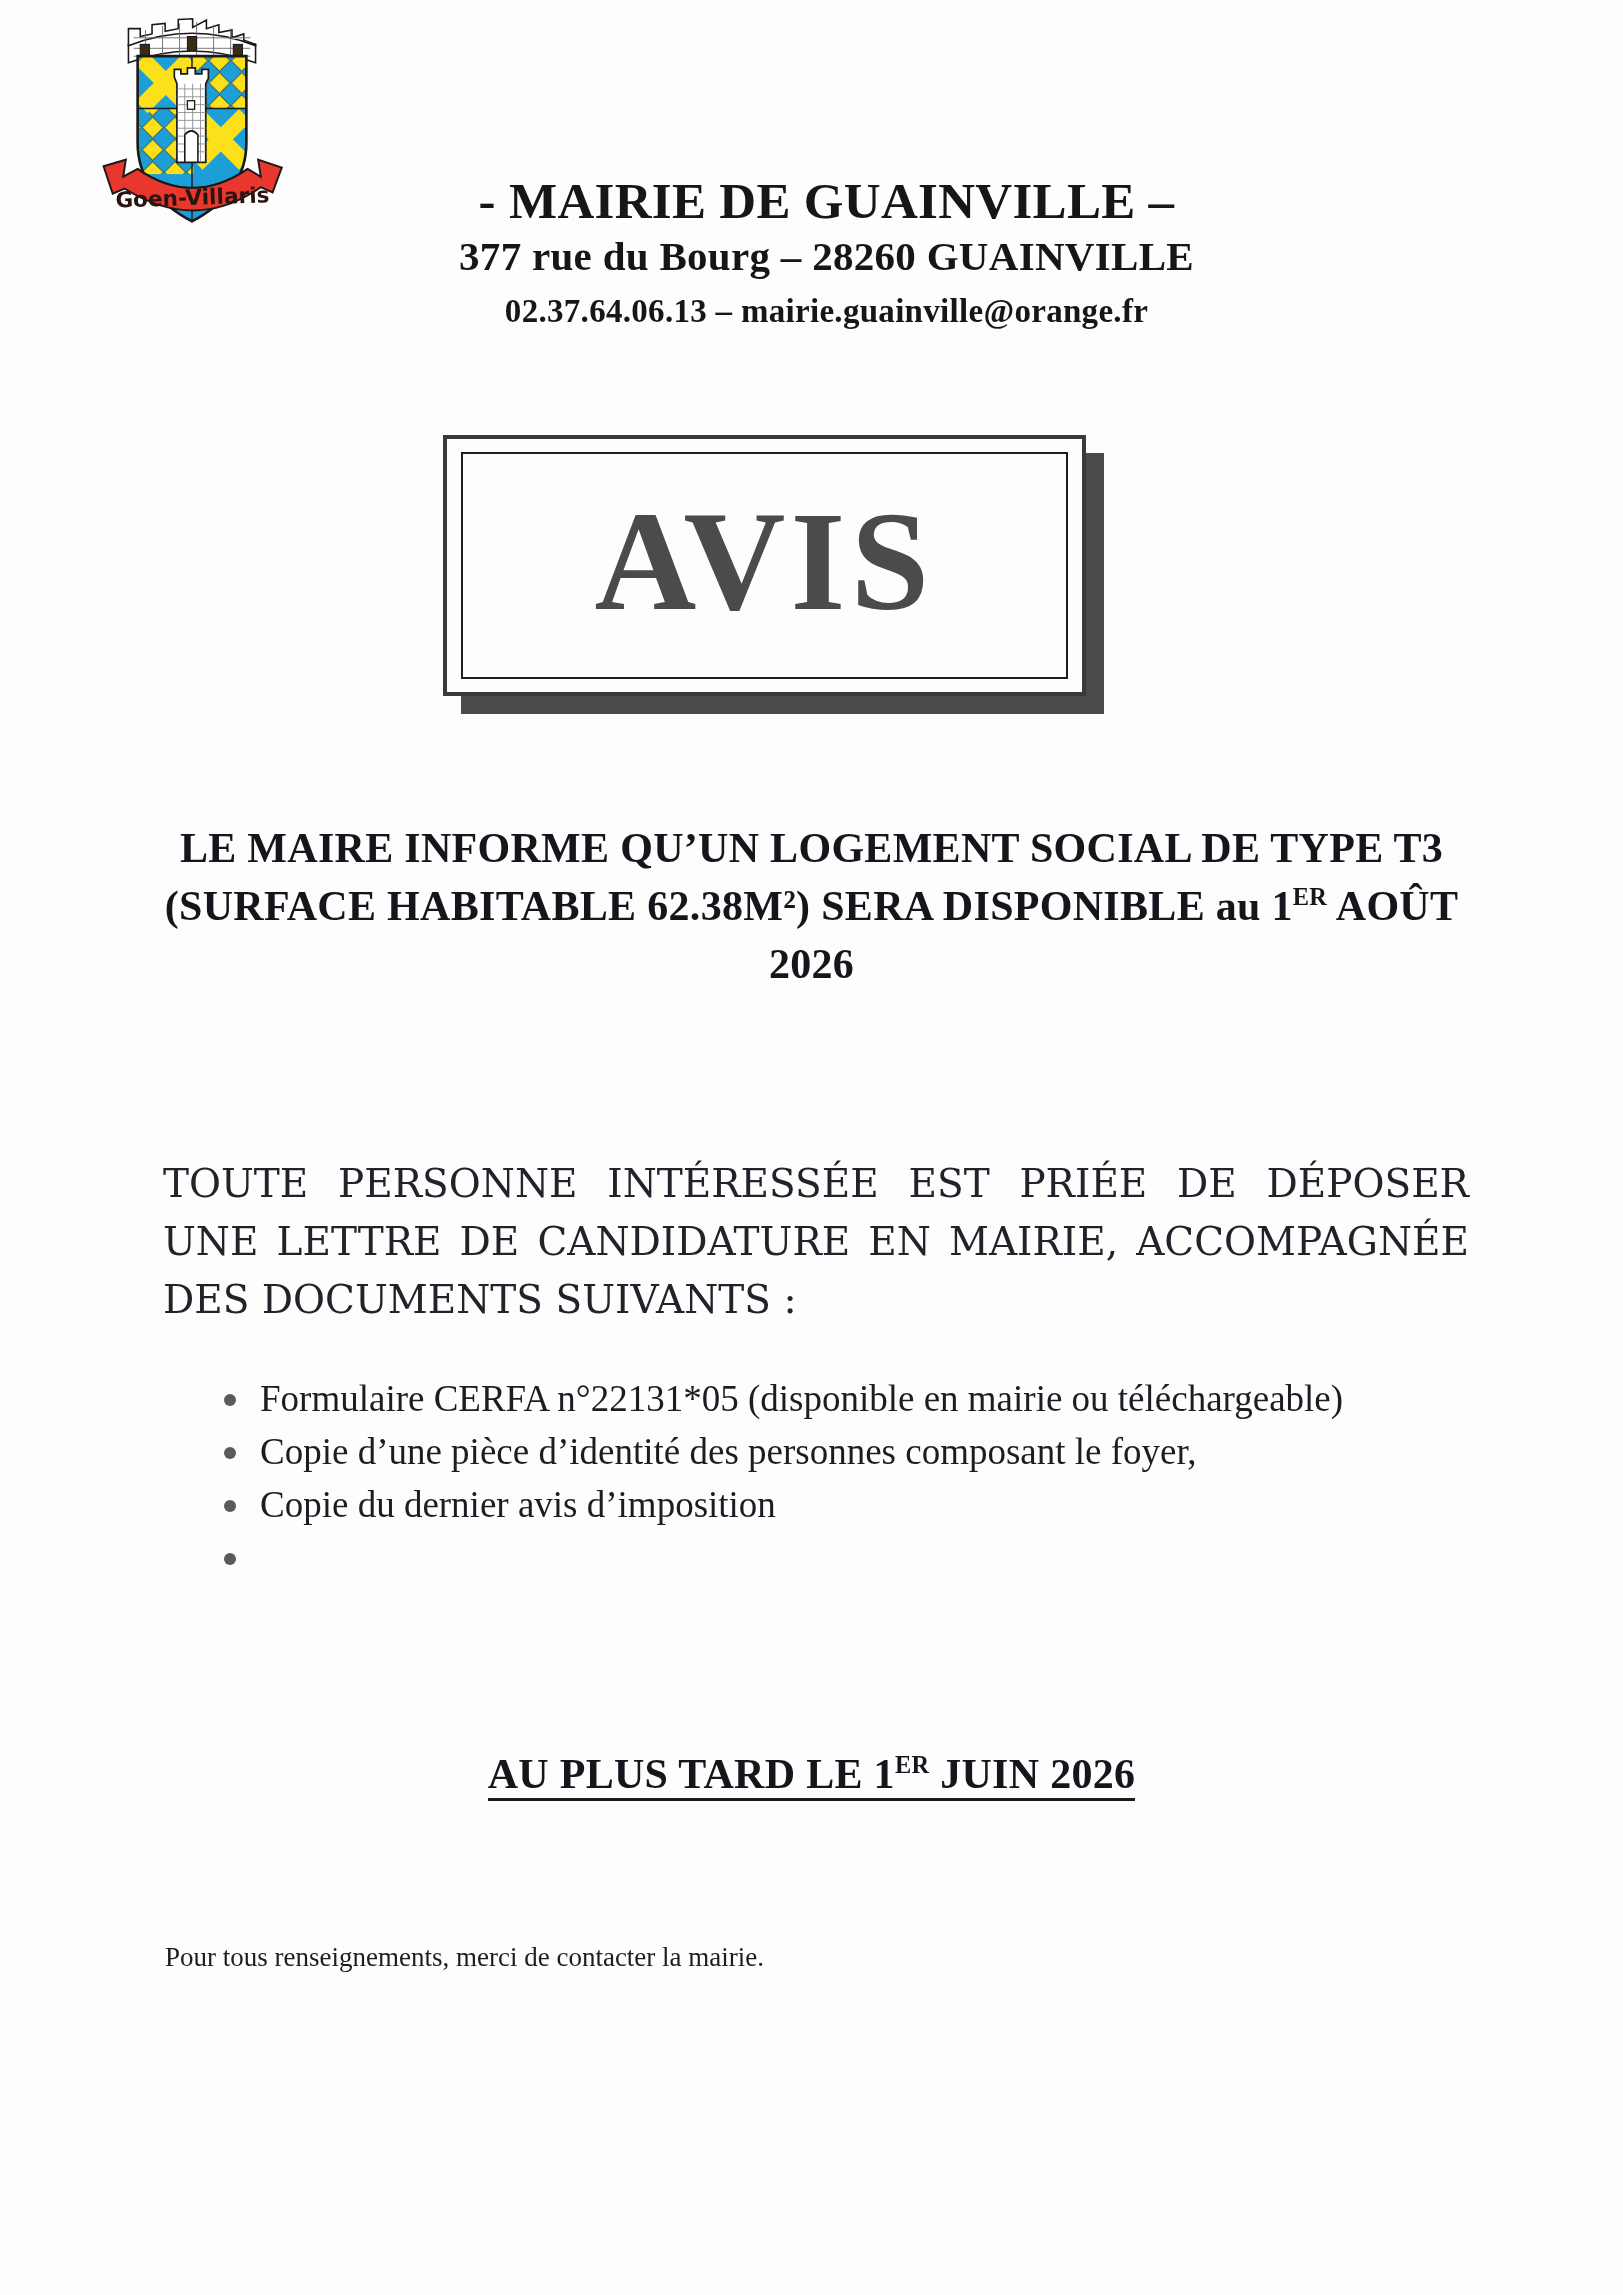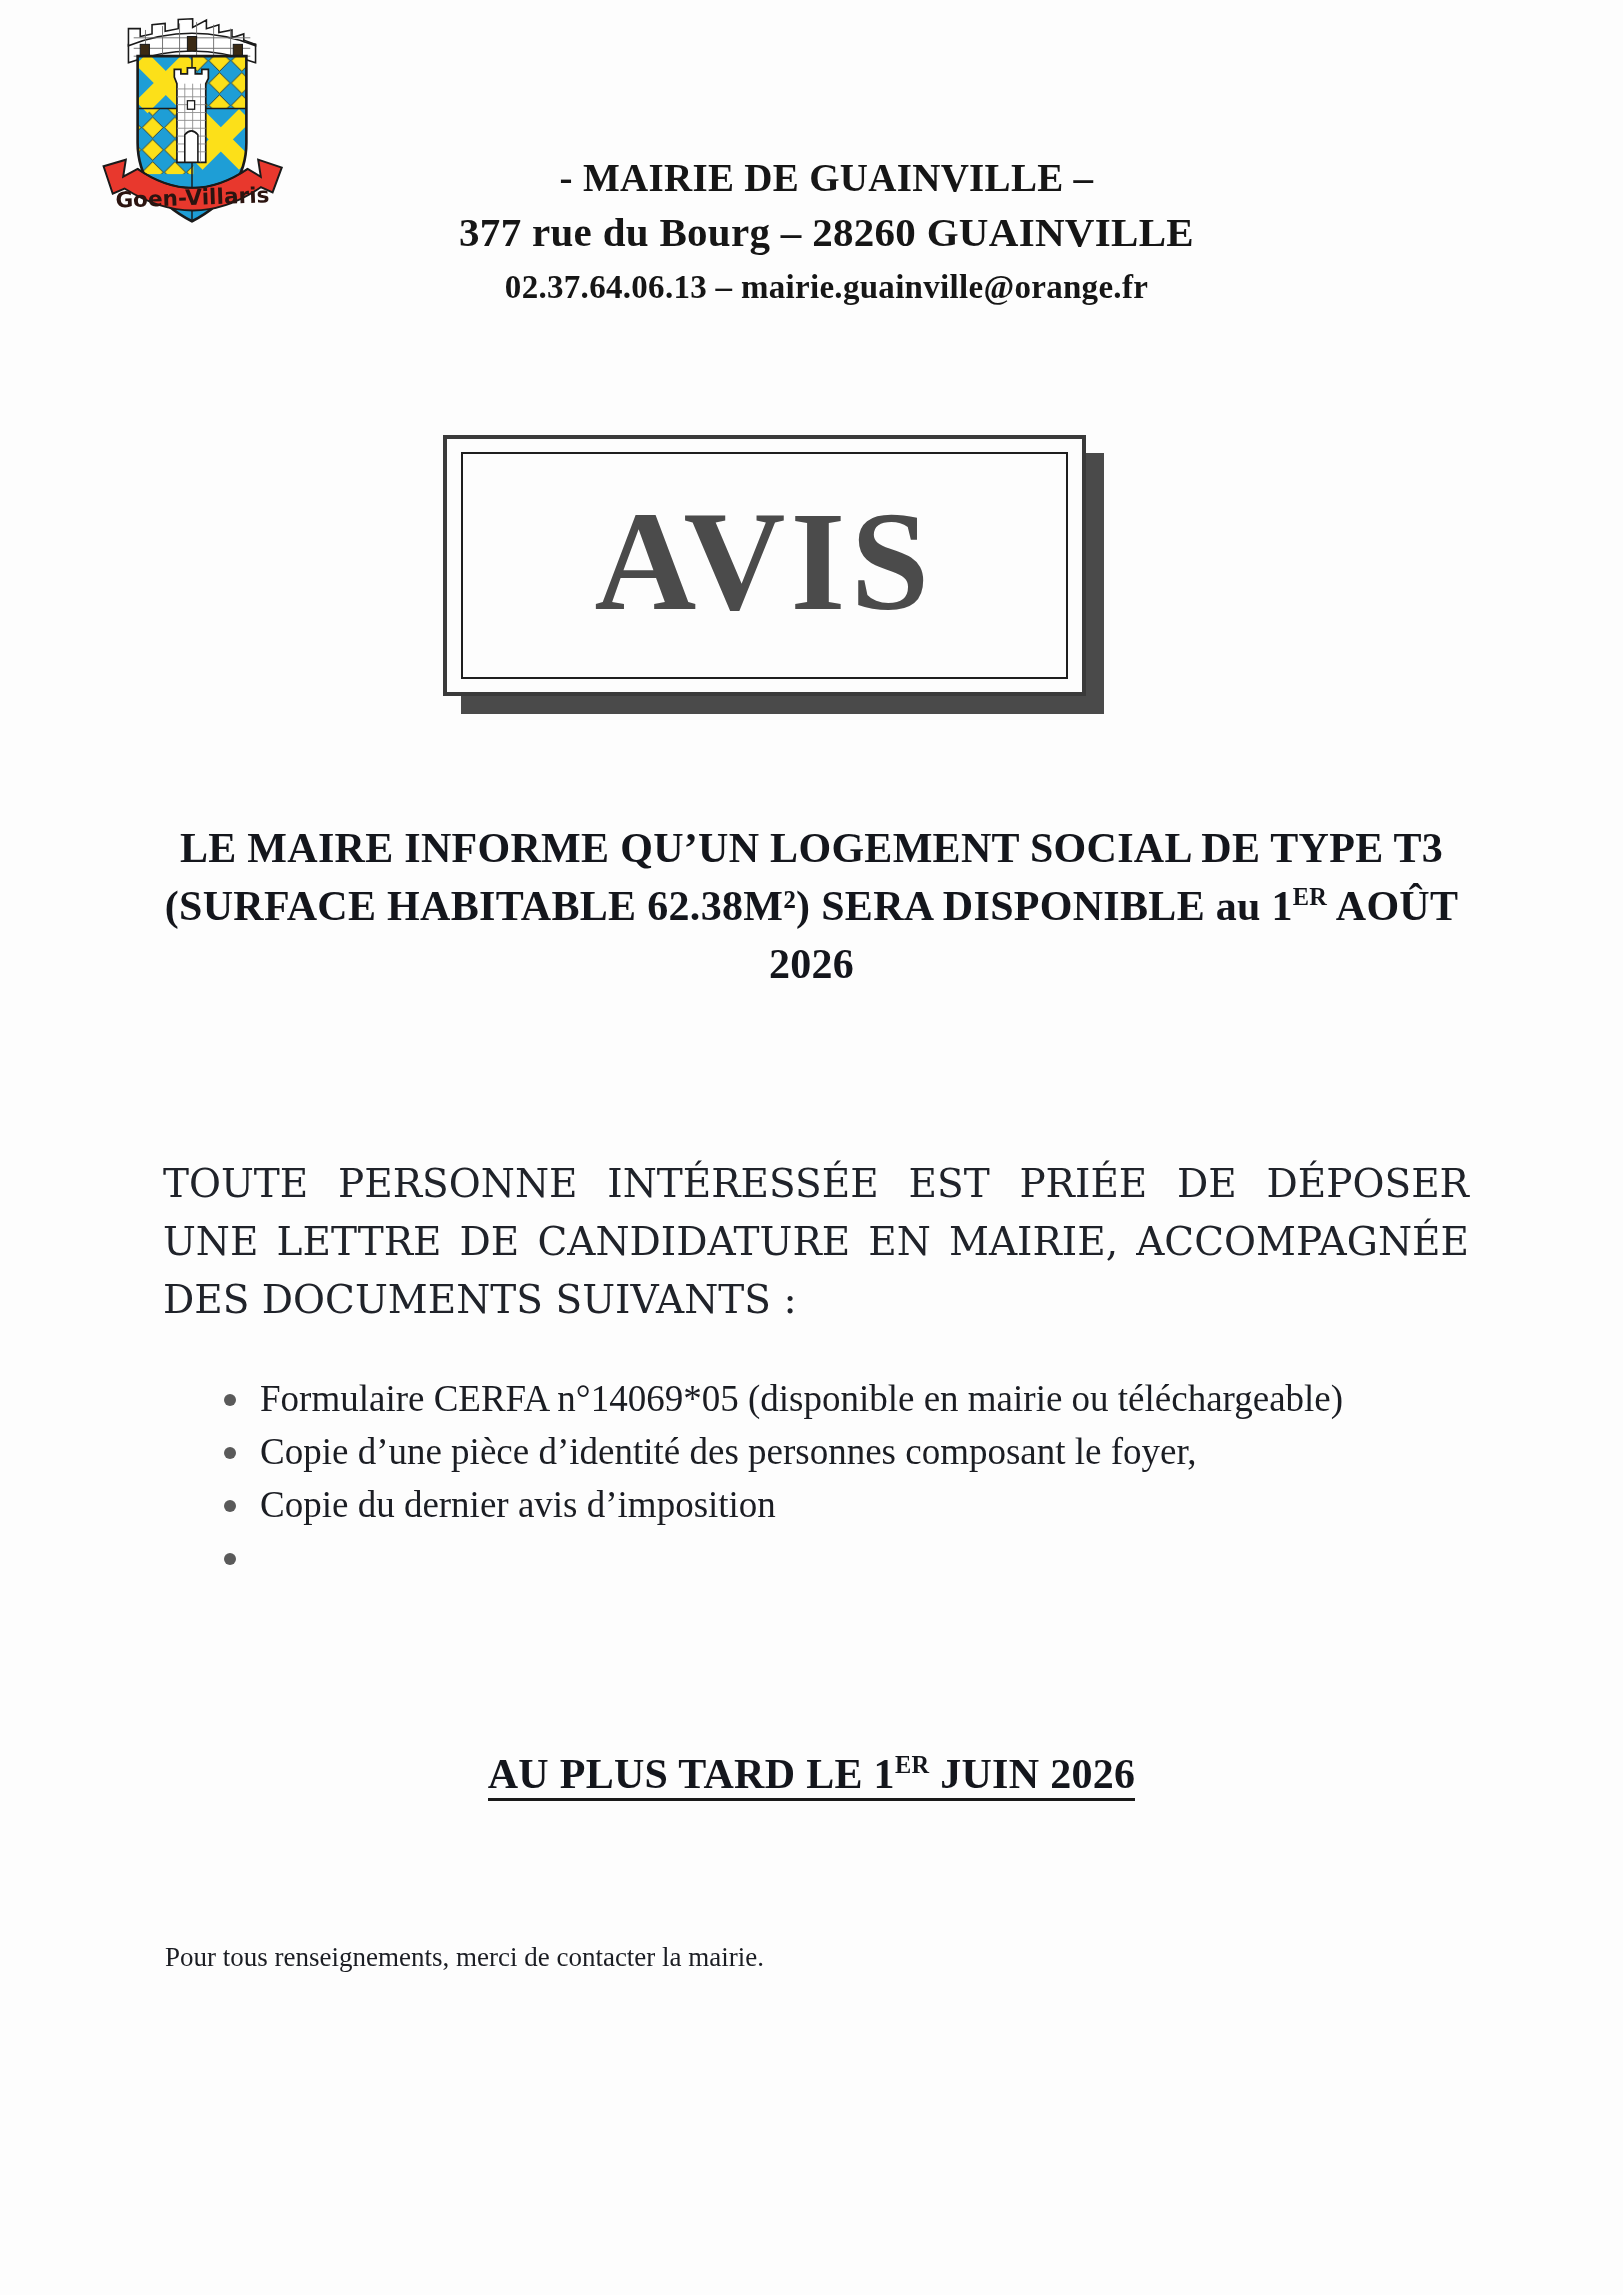--- a/index.html
+++ b/index.html
@@ -37,21 +37,21 @@
     width: 1155px;
     text-align: center;
   }
   .hdr-line {
     font-family: "Liberation Serif", "DejaVu Serif", serif;
     font-weight: bold;
     color: #161616;
     letter-spacing: 0.3px;
     white-space: nowrap;
   }
-  #hdr-line-1 { font-size: 39px; line-height: 55px; }
+  #hdr-line-1 { font-size: 51px; line-height: 55px; margin-top: 24px; }
   #hdr-line-2 { font-size: 41px; line-height: 55px; }
   #hdr-line-3 { font-size: 33px; line-height: 55px; }
 
   
   #avis-wrap {
     position: absolute;
     left: 443px;
     top: 435px;
     width: 643px;
     height: 261px;
@@ -288,21 +288,21 @@
 
   <div id="main-heading">
     <span>LE MAIRE INFORME QU’UN LOGEMENT SOCIAL DE TYPE T3 (SURFACE HABITABLE 62.38M²) SERA DISPONIBLE au 1</span><sup>ER</sup><span> AOÛT 2026</span>
   </div>
 
   <p id="intro-para">TOUTE PERSONNE INTÉRESSÉE EST PRIÉE DE DÉPOSER UNE LETTRE DE CANDIDATURE EN MAIRIE, ACCOMPAGNÉE DES DOCUMENTS SUIVANTS :</p>
 
   <ul id="doc-list">
     <li class="justified">
       <span class="bullet-dot"></span>
-      <span class="item-text">Formulaire CERFA n°14069*05 (disponible en mairie ou téléchargeable)</span>
+      <span class="item-text">Formulaire CERFA n°22131*05 (disponible en mairie ou téléchargeable)</span>
     </li>
     <li>
       <span class="bullet-dot"></span>
       <span class="item-text">Copie d’une pièce d’identité des personnes composant le foyer,</span>
     </li>
     <li>
       <span class="bullet-dot"></span>
       <span class="item-text">Copie du dernier avis d’imposition</span>
     </li>
     <li>

